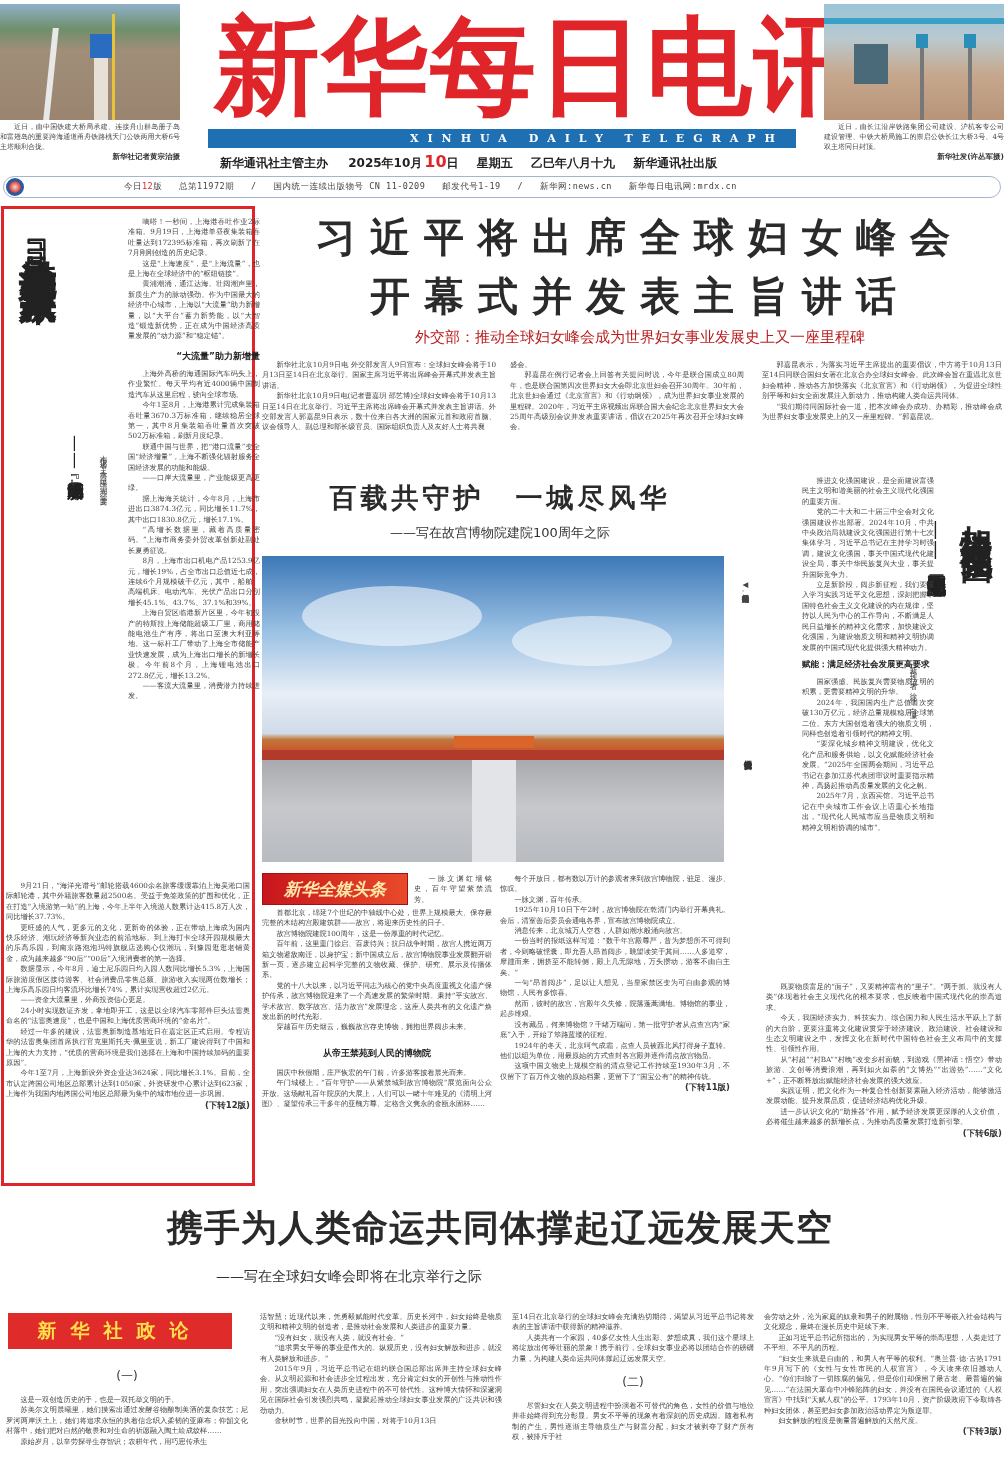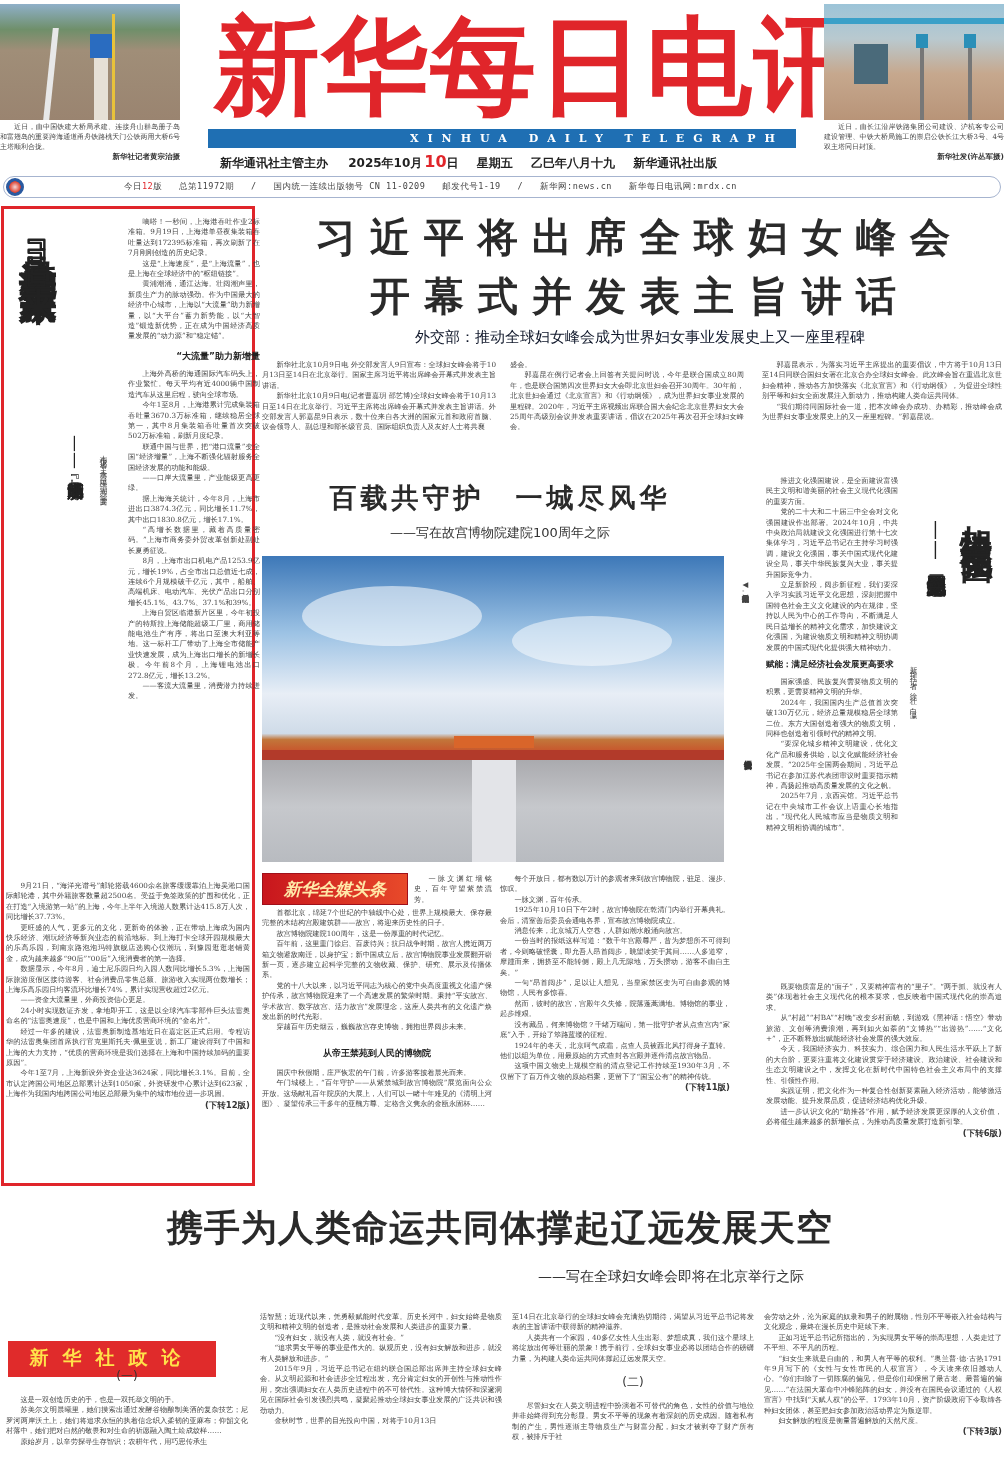--- a/index.html
+++ b/index.html
@@ -29,43 +29,43 @@
 .vsub{position:absolute;left:60px;top:226px;width:22px;font-size:17px;line-height:20px;color:#222;writing-mode:vertical-rl;font-family:"DejaVu Sans",sans-serif;}
 .vby{position:absolute;left:90px;top:240px;width:14px;font-size:7.5px;color:#444;writing-mode:vertical-rl;letter-spacing:2px;}
 .lcol{position:absolute;left:124px;top:8px;width:132px;}
 .lcol h4{font-size:9px;font-weight:bold;text-align:right;margin:8px 0 6px;color:#222;font-family:"DejaVu Sans",sans-serif;}
 .lwide{position:absolute;left:2px;top:672px;width:244px;}
 .turn{font-size:8.5px;font-weight:bold;text-align:right;color:#333;font-family:"DejaVu Sans",sans-serif;}
 
 
 .hl1{left:290px;top:214px;width:700px;font-size:40px;line-height:48px;font-weight:bold;color:#2a2a2a;letter-spacing:14px;text-align:center;font-family:Liberation Serif, serif;}
 .hl2{left:290px;top:272px;width:700px;font-size:40px;line-height:48px;font-weight:bold;color:#2a2a2a;letter-spacing:14px;text-align:center;}
-.hlsub{left:290px;top:328px;width:700px;font-size:15px;color:#0f172a;text-align:center;font-family:Liberation Sans, sans-serif;}
+.hlsub{left:290px;top:328px;width:700px;font-size:15px;color:#b91c1c;text-align:center;font-family:Liberation Sans, sans-serif;}
 .col3{top:360px;width:234px;}
 
 
 .h2a{left:270px;top:480px;width:460px;font-size:27px;font-weight:bold;color:#2a2a2a;text-align:center;letter-spacing:4px;}
 .h2b{left:270px;top:524px;width:460px;font-size:13px;color:#333;text-align:center;font-family:"DejaVu Sans",sans-serif;}
 .palace{left:262px;top:556px;width:462px;height:306px;overflow:hidden;background:linear-gradient(180deg,#3d78b8 0%,#9cc2e4 25%,#e8eef6 45%,#cfdbe8 58%,#c2763a 60%,#c8542c 64%,#a9a9ad 66%,#c6c8cc 82%,#b8bbc0 100%);}
 .vcaption{left:738px;top:580px;width:12px;font-size:7.5px;color:#444;writing-mode:vertical-rl;}
 .vcredit{left:738px;top:754px;width:14px;font-size:8px;font-weight:bold;color:#333;writing-mode:vertical-rl;font-family:"DejaVu Sans",sans-serif;}
 .mediatag{left:262px;top:873px;width:146px;height:32px;background:linear-gradient(90deg,#c8161d,#e84a2a);border:1px solid #a0101a;color:#ffe9a8;font-size:17px;font-weight:bold;font-style:italic;text-align:center;line-height:30px;font-family:"DejaVu Sans",sans-serif;}
 
 
 .rtitle{left:958px;top:500px;width:40px;font-size:32px;line-height:42px;font-weight:bold;color:#222;writing-mode:vertical-rl;letter-spacing:4px;}
 .rsub{left:922px;top:520px;width:26px;font-size:20px;line-height:22px;color:#222;writing-mode:vertical-rl;font-family:"DejaVu Sans",sans-serif;}
 .rby{left:906px;top:660px;width:12px;font-size:7.5px;color:#444;writing-mode:vertical-rl;letter-spacing:4px;}
-.rcol{left:766px;top:476px;width:132px;}
+.rcol{left:802px;top:476px;width:132px;}
 .rwide{left:766px;top:982px;width:236px;}
 .rcol h4{font-size:8.5px;font-weight:bold;color:#222;margin:6px 0;}
 
 
 .hl3{left:60px;top:1204px;width:880px;font-size:36px;font-weight:bold;color:#2a2a2a;text-align:center;letter-spacing:1px;}
-.hl3sub{left:204px;top:1268px;width:600px;font-size:14px;color:#333;text-align:right;font-family:"DejaVu Sans",sans-serif;}
-.redbox{left:8px;top:1313px;width:208px;height:36px;background:#e02b2b;color:#ffe24a;font-size:19px;font-weight:bold;letter-spacing:14px;text-align:center;line-height:36px;font-family:Liberation Mono, monospace;margin-top:28px;}
+.hl3sub{left:216px;top:1268px;width:600px;font-size:14px;color:#333;text-align:left;font-family:"DejaVu Sans",sans-serif;}
+.redbox{left:8px;top:1313px;width:224px;height:36px;background:#e02b2b;color:#ffe24a;font-size:19px;font-weight:bold;letter-spacing:14px;text-align:center;line-height:36px;font-family:Liberation Sans, sans-serif;}
 .secnum{font-size:12px;text-align:center;color:#333;margin:10px 0;font-family:"DejaVu Sans",sans-serif;}
 .bcol{top:1350px;width:242px;}
 </style>
 </head>
 <body>
 
 <div class="abs photo-l">
   <div style="position:absolute;left:48px;top:24px;width:6px;height:92px;background:#e8e8e8;transform:skewX(-6deg);"></div>
   <div style="position:absolute;left:90px;top:30px;width:22px;height:24px;background:#2a6cc0;"></div>
   <div style="position:absolute;left:94px;top:54px;width:14px;height:62px;background:#e6e0d6;"></div>
@@ -207,22 +207,22 @@
   <p class="body">党的二十大和二十届三中全会对文化强国建设作出部署。2024年10月，中共中央政治局就建设文化强国进行第十七次集体学习，习近平总书记在主持学习时强调，建设文化强国，事关中国式现代化建设全局，事关中华民族复兴大业，事关提升国际竞争力。</p>
   <p class="body">立足新阶段，阔步新征程，我们要深入学习实践习近平文化思想，深刻把握中国特色社会主义文化建设的内在规律，坚持以人民为中心的工作导向，不断满足人民日益增长的精神文化需求，加快建设文化强国，为建设物质文明和精神文明协调发展的中国式现代化提供强大精神动力。</p>
   <h4>赋能：满足经济社会发展更高要求</h4>
   <p class="body">国家强盛、民族复兴需要物质文明的积累，更需要精神文明的升华。</p>
   <p class="body">2024年，我国国内生产总值首次突破130万亿元，经济总量规模稳居全球第二位。东方大国创造着强大的物质文明，同样也创造着引领时代的精神文明。</p>
   <p class="body">“要深化城乡精神文明建设，优化文化产品和服务供给，以文化赋能经济社会发展。”2025年全国两会期间，习近平总书记在参加江苏代表团审议时重要指示精神，高扬起推动高质量发展的文化之帆。</p>
   <p class="body">2025年7月，京西宾馆。习近平总书记在中央城市工作会议上语重心长地指出，“现代化人民城市应当是物质文明和精神文明相协调的城市”。</p>
 </div>
 <div class="abs rwide">
   <p class="body">既要物质富足的“面子”，又要精神富有的“里子”。“两手抓、就没有人类”体现着社会主义现代化的根本要求，也反映着中国式现代化的崇高追求。</p>
+  <p class="body">今天，我国经济实力、科技实力、综合国力和人民生活水平跃上了新的大台阶，更要注重将文化建设贯穿于经济建设、政治建设、社会建设和生态文明建设之中，发挥文化在新时代中国特色社会主义布局中的支撑性、引领性作用。</p>
   <p class="body">从“村超”“村BA”“村晚”改变乡村面貌，到游戏《黑神话：悟空》带动旅游、文创等消费浪潮，再到如火如荼的“文博热”“出游热”……“文化+”，正不断释放出赋能经济社会发展的强大效应。</p>
-  <p class="body">今天，我国经济实力、科技实力、综合国力和人民生活水平跃上了新的大台阶，更要注重将文化建设贯穿于经济建设、政治建设、社会建设和生态文明建设之中，发挥文化在新时代中国特色社会主义布局中的支撑性、引领性作用。</p>
   <p class="body">实践证明，把文化作为一种复合性创新要素融入经济活动，能够激活发展动能、提升发展品质，促进经济结构优化升级。</p>
   <p class="body">进一步认识文化的“助推器”作用，赋予经济发展更深厚的人文价值，必将催生越来越多的新增长点，为推动高质量发展打造新引擎。</p>
   <p class="turn">(下转6版)</p>
 </div>
 
 <div class="abs hl3">携手为人类命运共同体撑起辽远发展天空</div>
 <div class="abs hl3sub">——写在全球妇女峰会即将在北京举行之际</div>
 <div class="abs redbox">新华社政论</div>
 <div class="abs bcol" style="left:6px;top:1358px;">
   <div class="secnum">(一)</div>

